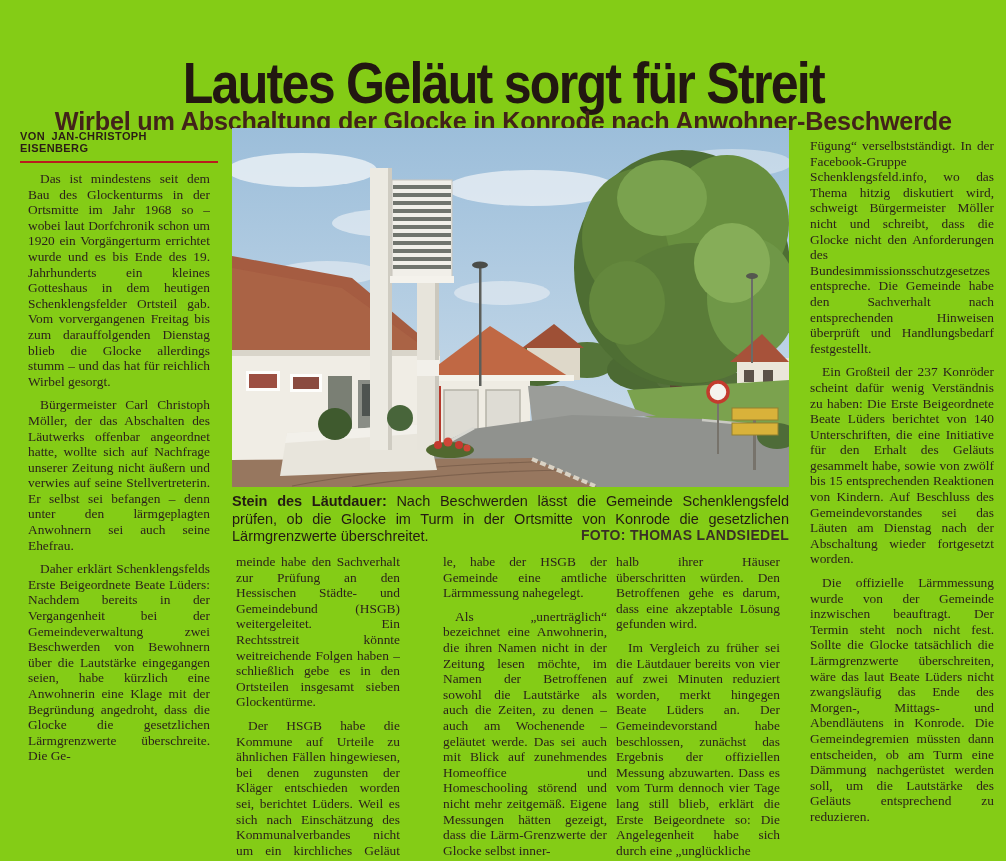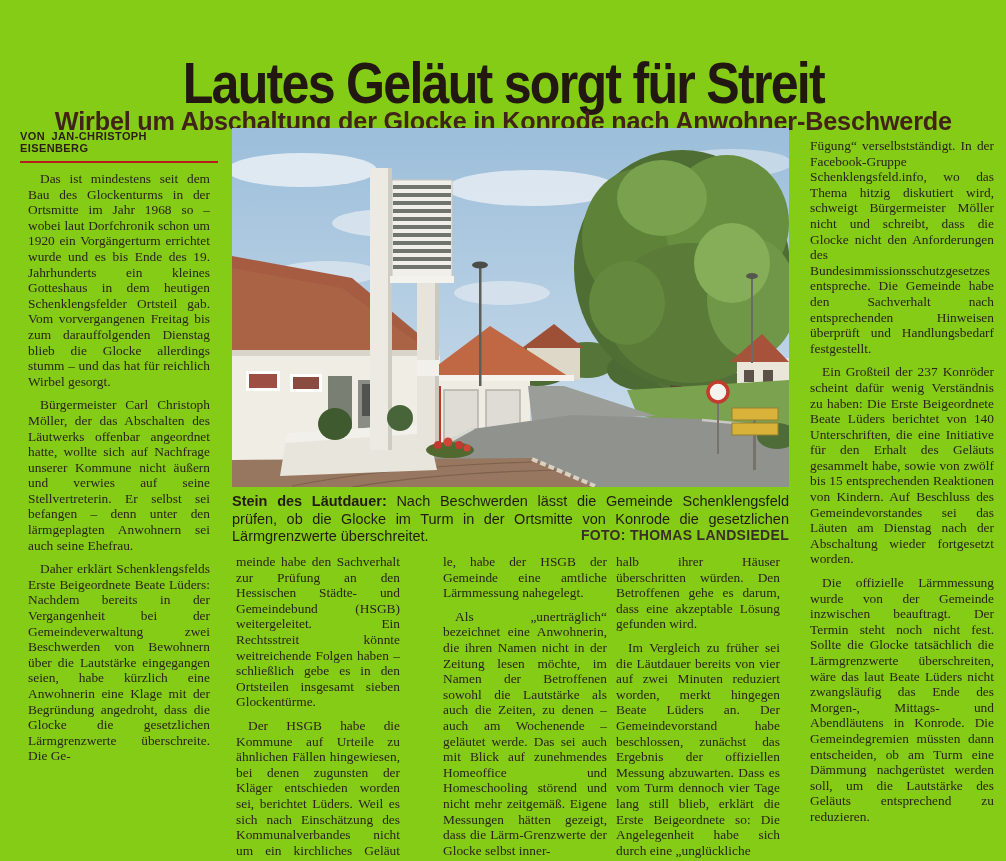--- a/index.html
+++ b/index.html
@@ -53,21 +53,21 @@
 
   <h1 class="headline"><span>Lautes Geläut sorgt für Streit</span></h1>
 
   <h2 class="subheadline"><span>Wirbel um Abschaltung der Glocke in Konrode nach Anwohner-Beschwerde</span></h2>
 
   <div class="byline">VON JAN-CHRISTOPH EISENBERG</div>
 
   <div class="col" id="col1">
     <div class="paras">
         <p>Das ist mindestens seit dem Bau des Glockenturms in der Ortsmitte im Jahr 1968 so – wobei laut Dorfchronik schon um 1920 ein Vorgängerturm errichtet wurde und es bis Ende des 19. Jahrhunderts ein kleines Gotteshaus in dem heutigen Schenklengsfelder Ortsteil gab. Vom vorvergangenen Freitag bis zum darauffolgenden Dienstag blieb die Glocke allerdings stumm – und das hat für reichlich Wirbel gesorgt.</p>
-        <p>Bürgermeister Carl Christoph Möller, der das Abschalten des Läutwerks offenbar angeordnet hatte, wollte sich auf Nachfrage unserer Kommune nicht äußern und verwies auf seine Stellvertreterin. Er selbst sei befangen – denn unter den lärmgeplagten Anwohnern sei auch seine Ehefrau.</p>
+        <p>Bürgermeister Carl Christoph Möller, der das Abschalten des Läutwerks offenbar angeordnet hatte, wollte sich auf Nachfrage unserer Zeitung nicht äußern und verwies auf seine Stellvertreterin. Er selbst sei befangen – denn unter den lärmgeplagten Anwohnern sei auch seine Ehefrau.</p>
         <p>Daher erklärt Schenklengsfelds Erste Beigeordnete Beate Lüders: Nachdem bereits in der Vergangenheit bei der Gemeindeverwaltung zwei Beschwerden von Bewohnern über die Lautstärke eingegangen seien, habe kürzlich eine Anwohnerin eine Klage mit der Begründung angedroht, dass die Glocke die gesetzlichen Lärmgrenzwerte überschreite. Die Ge-</p>
       </div>
   </div>
 
   <div class="photo">
     <svg viewBox="0 0 557 359" preserveAspectRatio="none">
       <defs>
         <linearGradient id="skyg" x1="0" y1="0" x2="0" y2="1">
           <stop offset="0" stop-color="#9cbeda"></stop>
           <stop offset="1" stop-color="#cfdfec"></stop>

